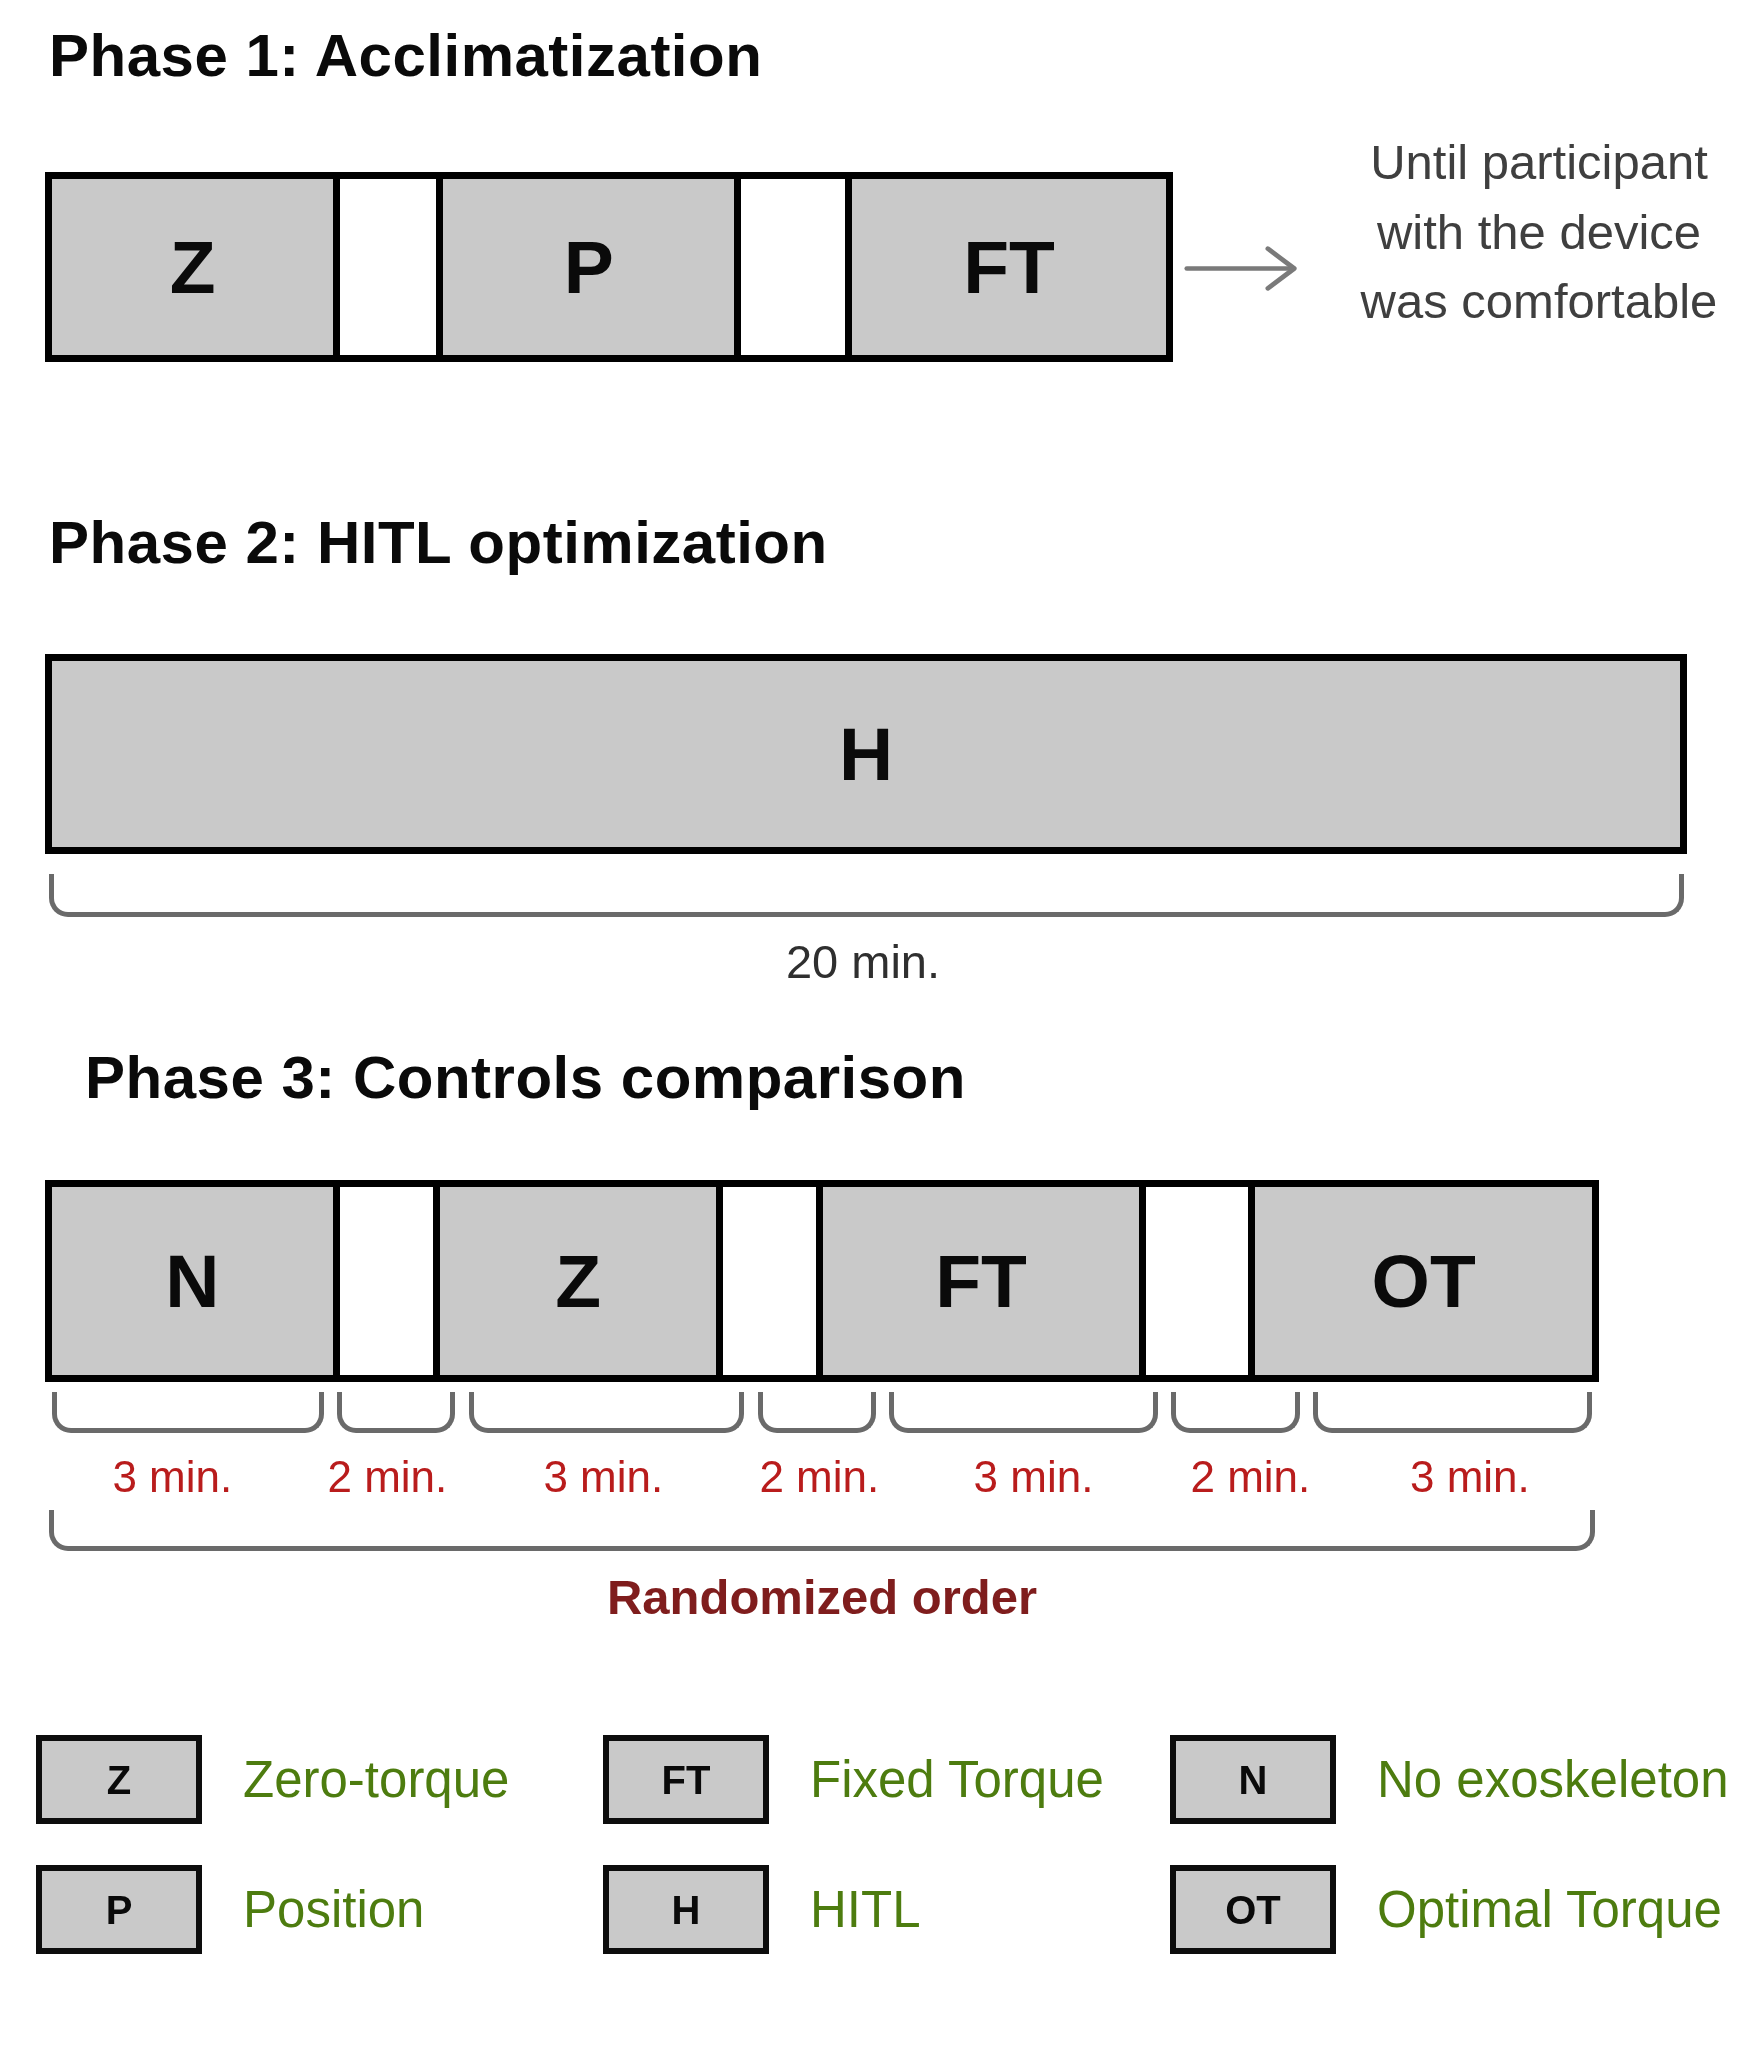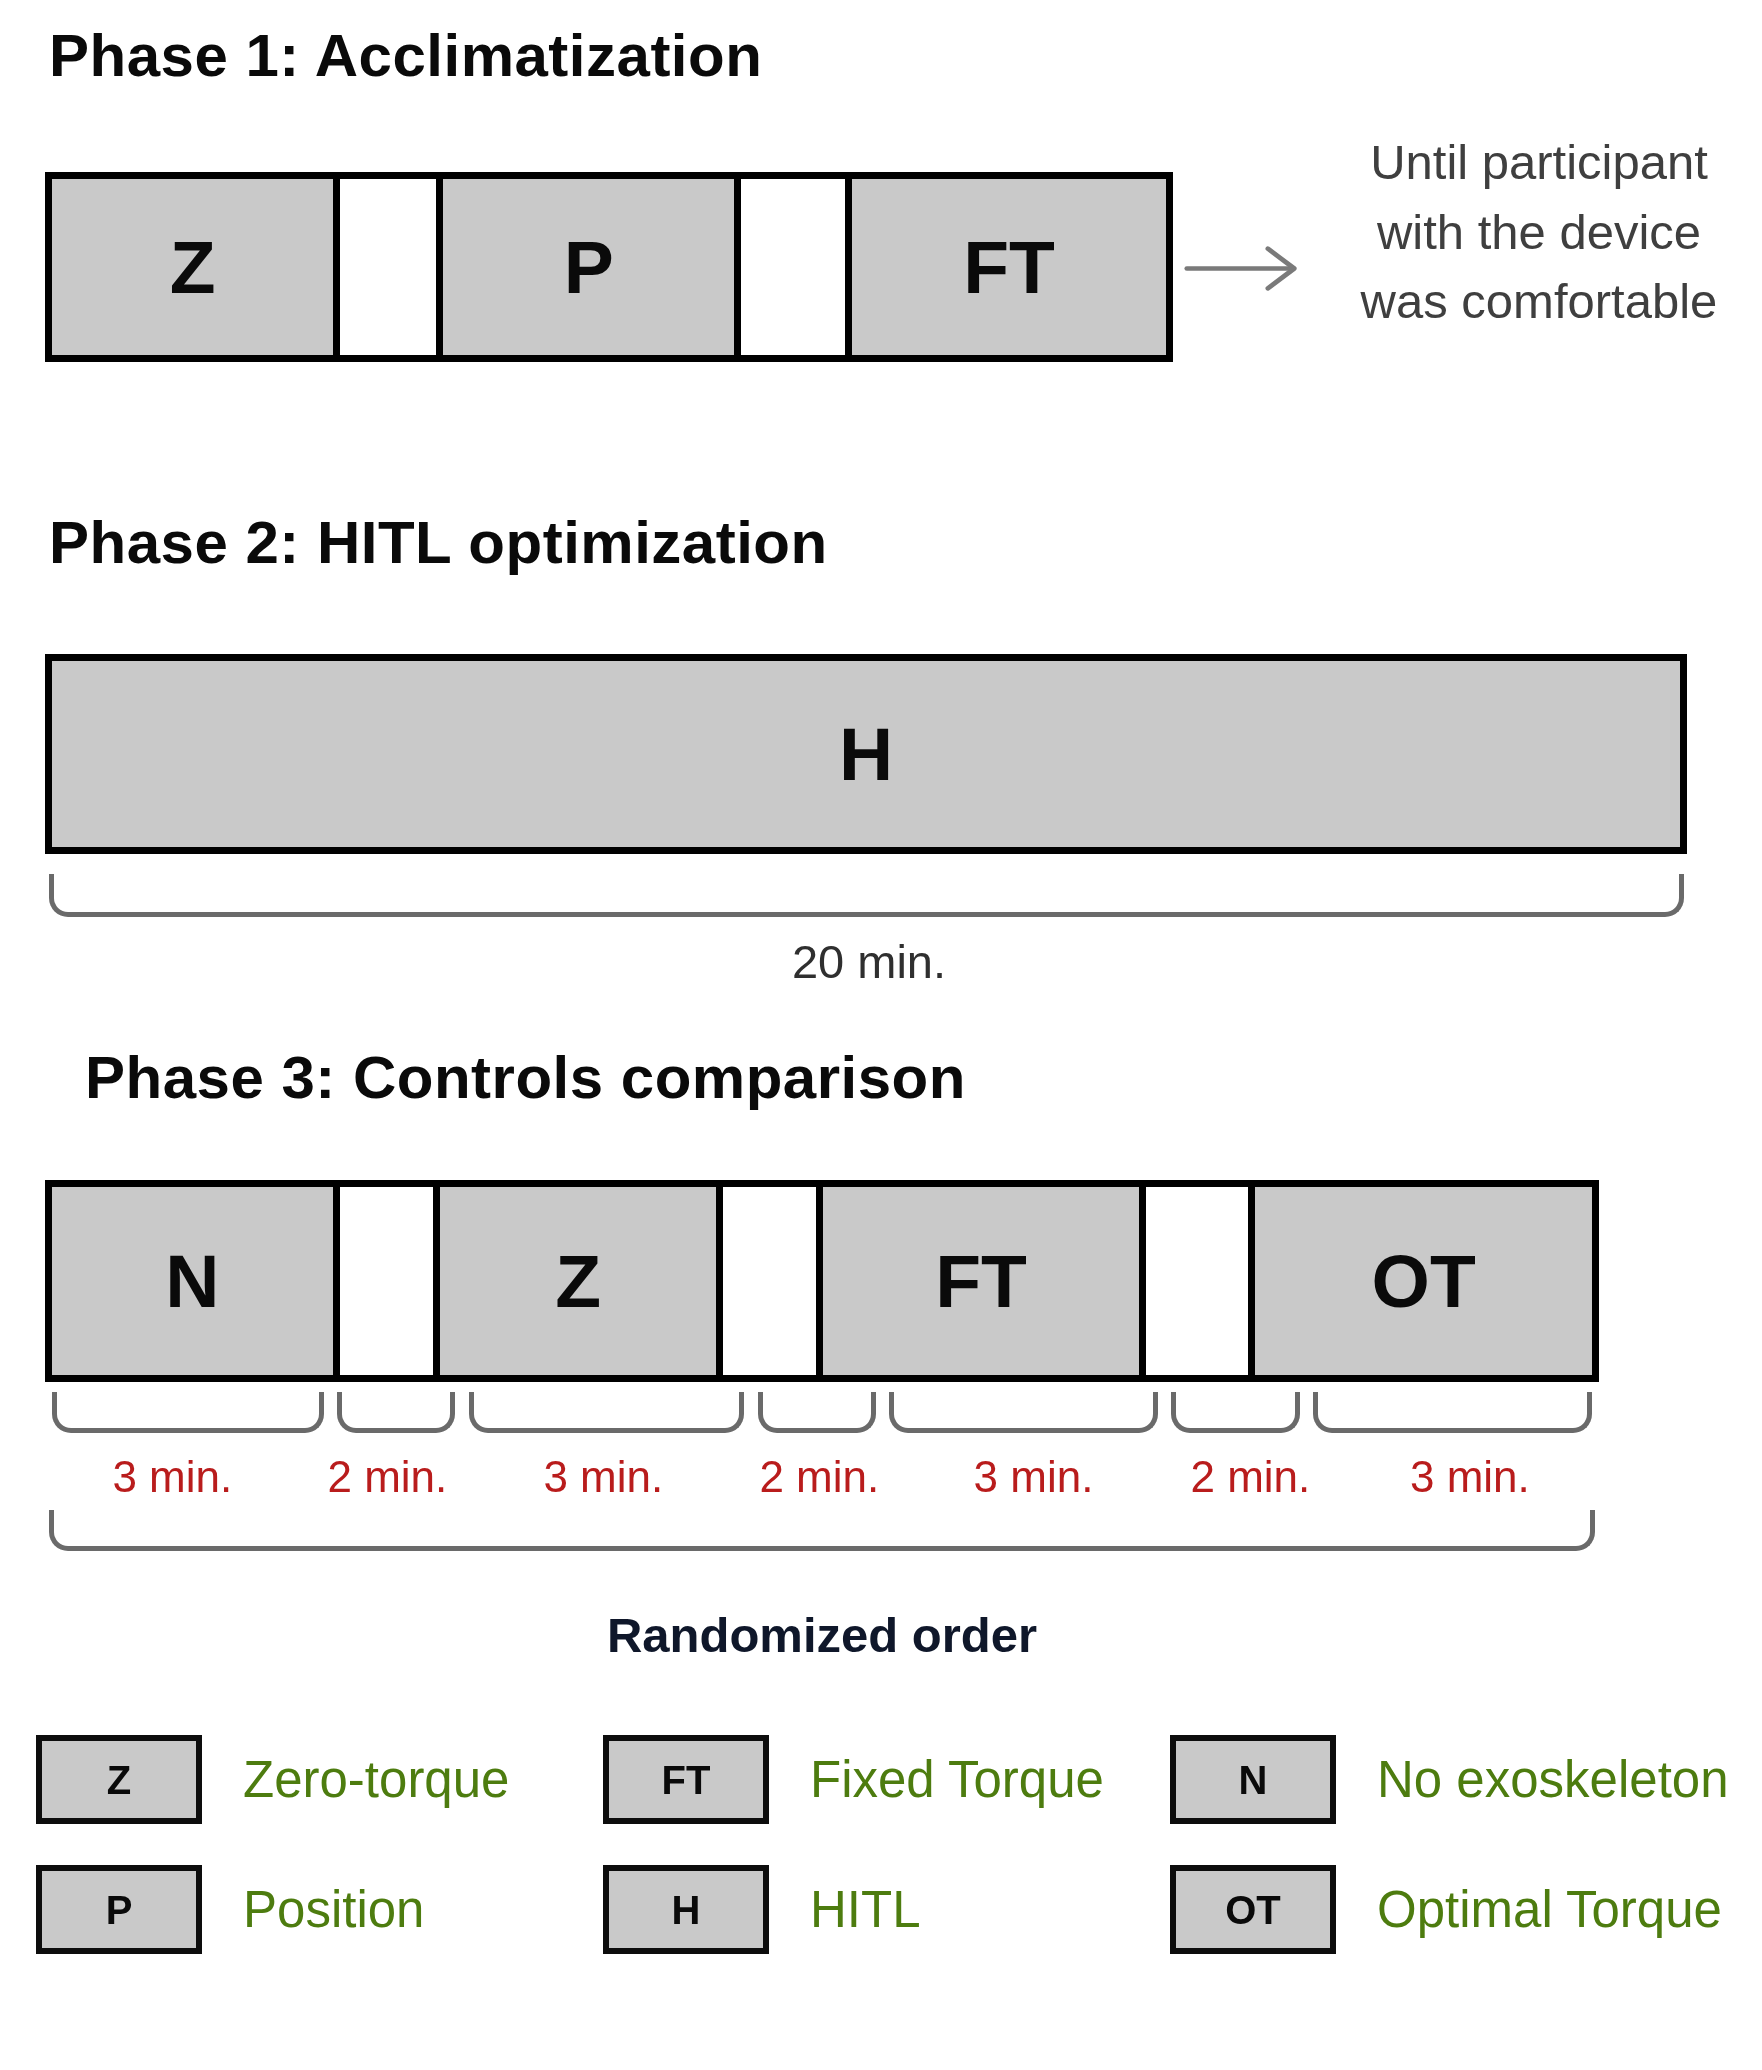--- a/index.html
+++ b/index.html
@@ -105,46 +105,46 @@
   }
   #p3-big-bracket {
     position: absolute;
     left: 49px; top: 1510px;
     width: 1546px; height: 41px;
   }
 
   
   #p2-duration {
     position: absolute;
-    left: 48px; top: 934px;
+    left: 42px; top: 934px;
     width: 1642px;
     text-align: center;
     font-size: 47px;
     color: #2f2f2f;
   }
   #p3-duration-row {
     position: absolute;
     left: 45px; top: 1452px;
     width: 1554px;
     display: flex;
   }
   #p3-duration-row .slot {
     text-align: center;
     font-size: 44px;
     color: #b91c1c;
     white-space: nowrap;
   }
   #p3-bracket-label {
     position: absolute;
-    left: 45px; top: 1607px;
+    left: 45px; top: 1569px;
     width: 1554px;
     text-align: center;
     font-size: 49px;
     font-weight: bold;
-    color: #0f172a;
+    color: #7f1d1d;
   }
 
   
   #p1-arrow {
     position: absolute;
     left: 1183px; top: 243px;
     width: 132px; height: 51px;
   }
   #p1-note {
     position: absolute;

